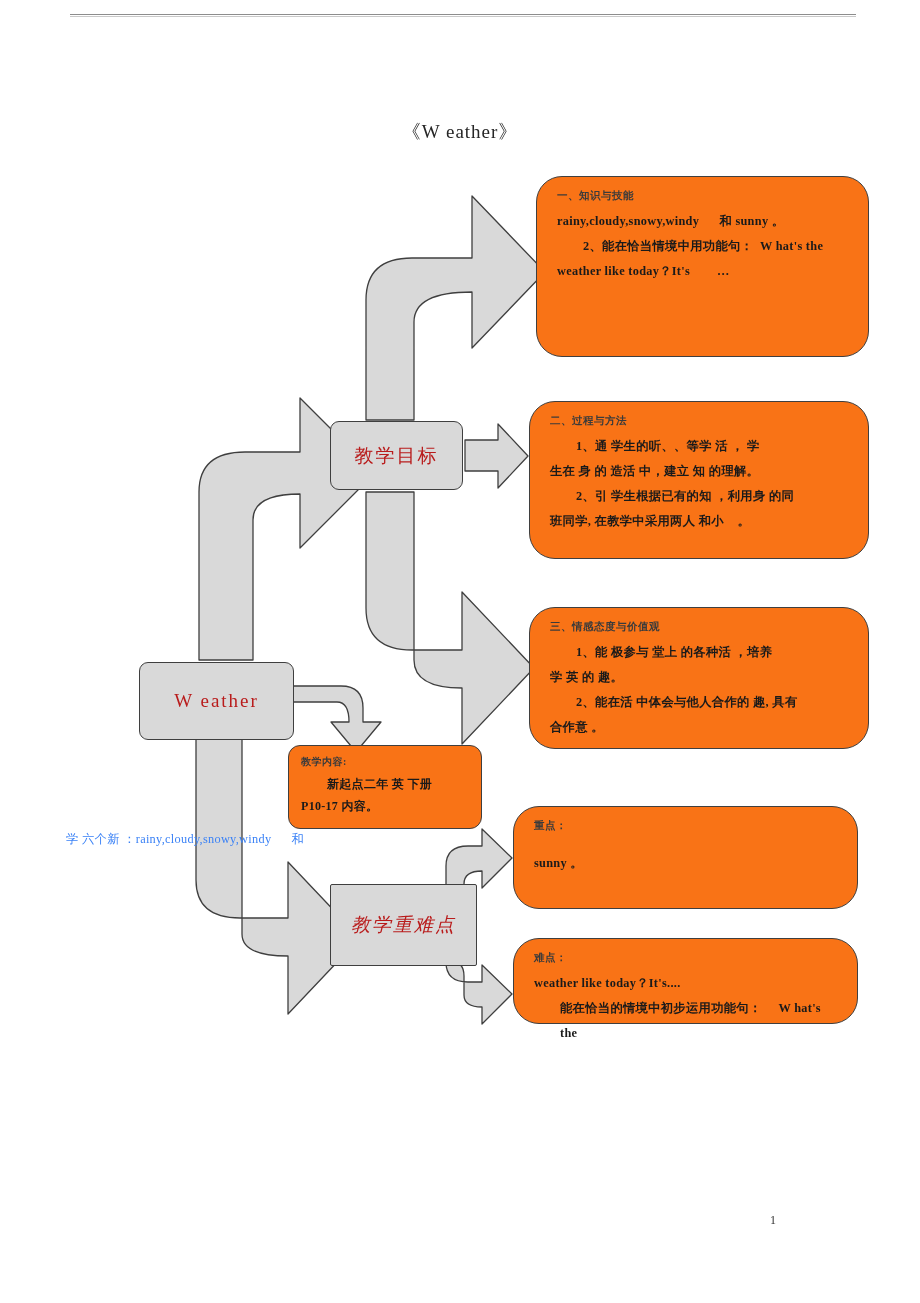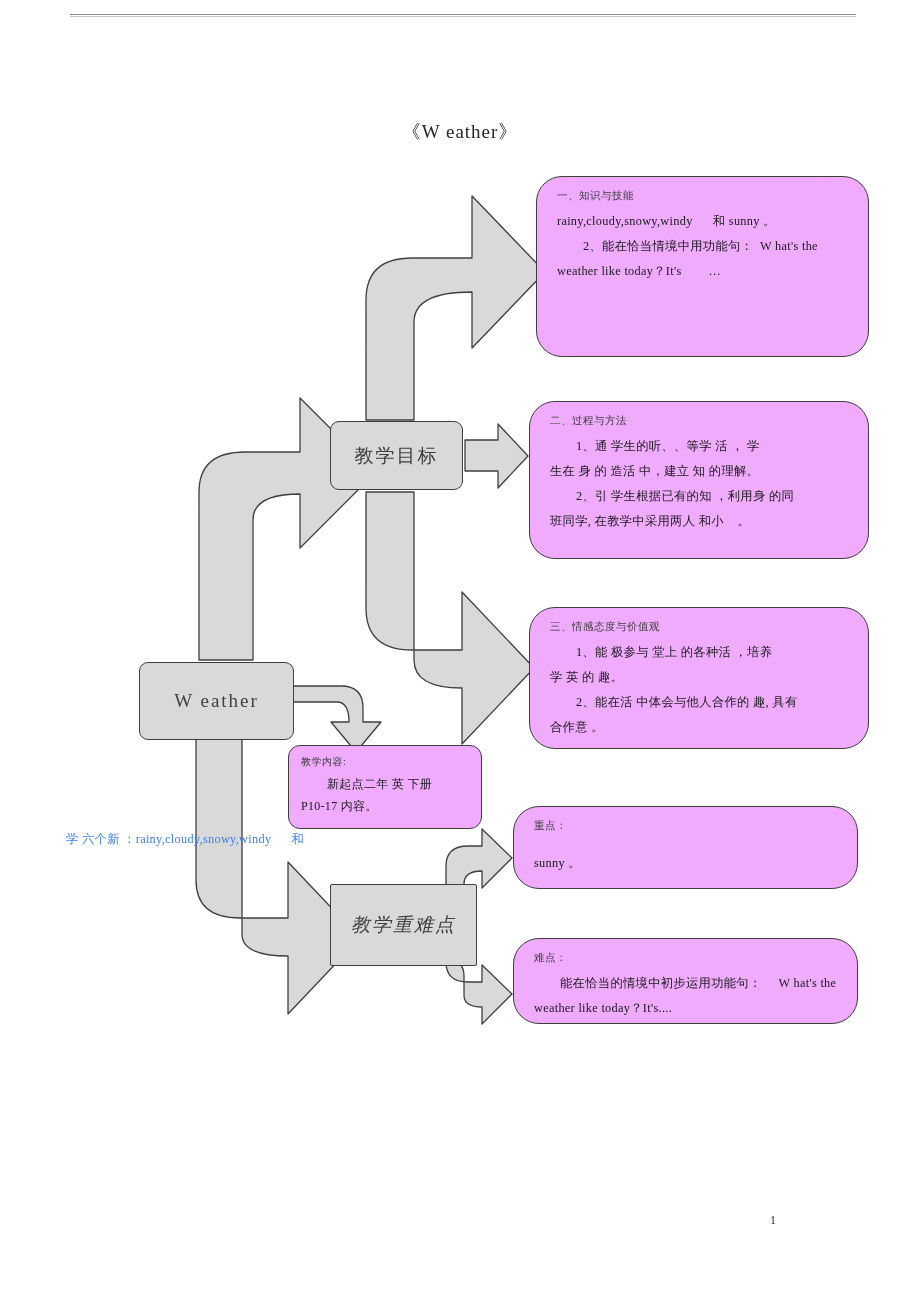--- a/index.html
+++ b/index.html
@@ -38,21 +38,21 @@
 
   
   .node{
     position:absolute;
     background:#d9d9d9;
     border:1.1px solid #3f3f3f;
     box-sizing:border-box;
     display:flex;
     align-items:center;
     justify-content:center;
-    color:#404040;
+    color:#b91c1c;
   }
 
   .node-weather{
     left:139px;top:662px;width:155px;height:78px;
     border-radius:9px;
     font-size:19px;
     letter-spacing:2px;
     font-family:"Liberation Serif", serif;
   }
   .node-goal{
@@ -65,26 +65,27 @@
     left:330px;top:884px;width:147px;height:82px;
     border-radius:2px;
     font-size:19px;
     letter-spacing:2px;
     font-style:italic;
   }
 
   
   .card{
     position:absolute;
-    background:#f0abfc;
+    background:#f97316;
     border:1.3px solid #3f3f3f;
     border-radius:26px;
     box-sizing:border-box;
     padding:12px 18px 10px 20px;
     color:#1a1a1a;
+    font-weight:bold;
   }
   .card .head{
     font-size:10.5px;
     color:#3b3b3b;
     margin-bottom:6px;
     letter-spacing:0.5px;
   }
   .card .ln{
     font-size:12.3px;
     line-height:25px;
@@ -93,21 +94,21 @@
   }
   .card .ind{padding-left:26px;}
 
   #card-knowledge{left:536px;top:176px;width:333px;height:181px;}
   #card-process{left:529px;top:401px;width:340px;height:158px;}
   #card-attitude{left:529px;top:607px;width:340px;height:142px;}
   #card-content{left:288px;top:745px;width:194px;height:84px;
                 border-radius:12px;padding:9px 12px 8px 12px;}
   #card-content .head{font-size:10px;margin-bottom:4px;}
   #card-content .ln{font-size:12px;line-height:22px;}
-  #card-zhongdian{left:513px;top:806px;width:345px;height:83px;}
+  #card-zhongdian{left:513px;top:806px;width:345px;height:103px;}
   #card-nandian{left:513px;top:938px;width:345px;height:86px;}
 
   .free-text{
     position:absolute;
     font-size:12.3px;
     letter-spacing:0.3px;
     color:#3b82f6;
     white-space:pre;
   }
   #text-newwords{left:66px;top:831px;}
@@ -196,21 +197,21 @@
     <div class="ln">P10-17 内容。</div>
   </div>
 
   <div class="card" id="card-zhongdian">
     <div class="head">重点：</div>
     <div class="ln" style="margin-top:18px">sunny 。</div>
   </div>
 
   <div class="card" id="card-nandian">
     <div class="head">难点：</div>
+    <div class="ln">weather like today？It's....</div>
     <div class="ln ind">能在恰当的情境中初步运用功能句：     W hat's the</div>
-    <div class="ln">weather like today？It's....</div>
   </div>
 
   <div class="free-text" id="text-newwords">学 六个新 ：rainy,cloudy,snowy,windy      和</div>
 
   <div class="page-num">1</div>
 
 </div>
 
 </body></html>

